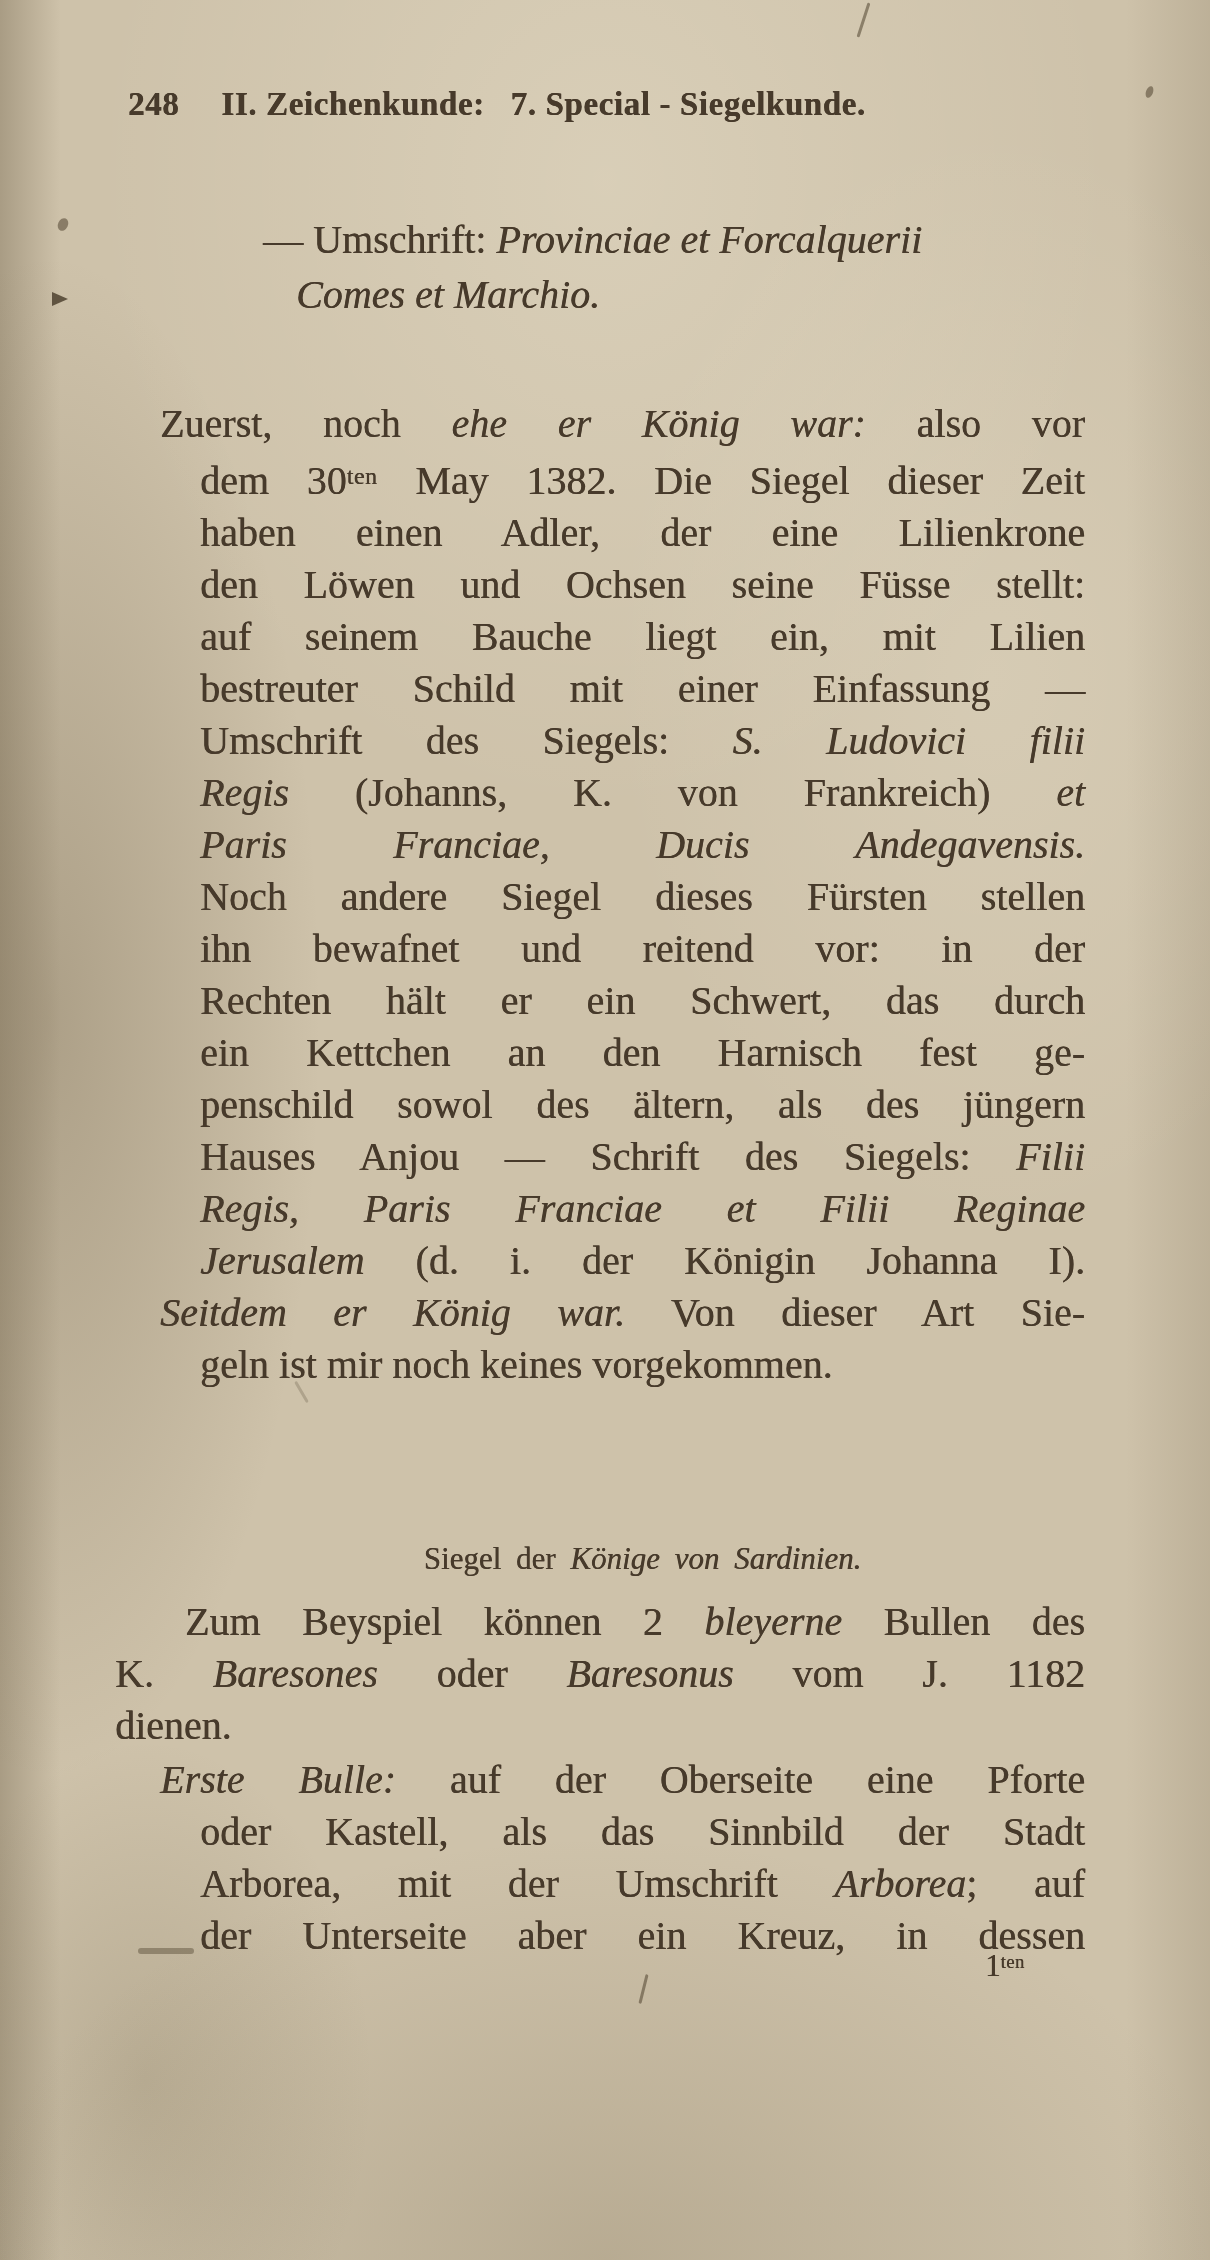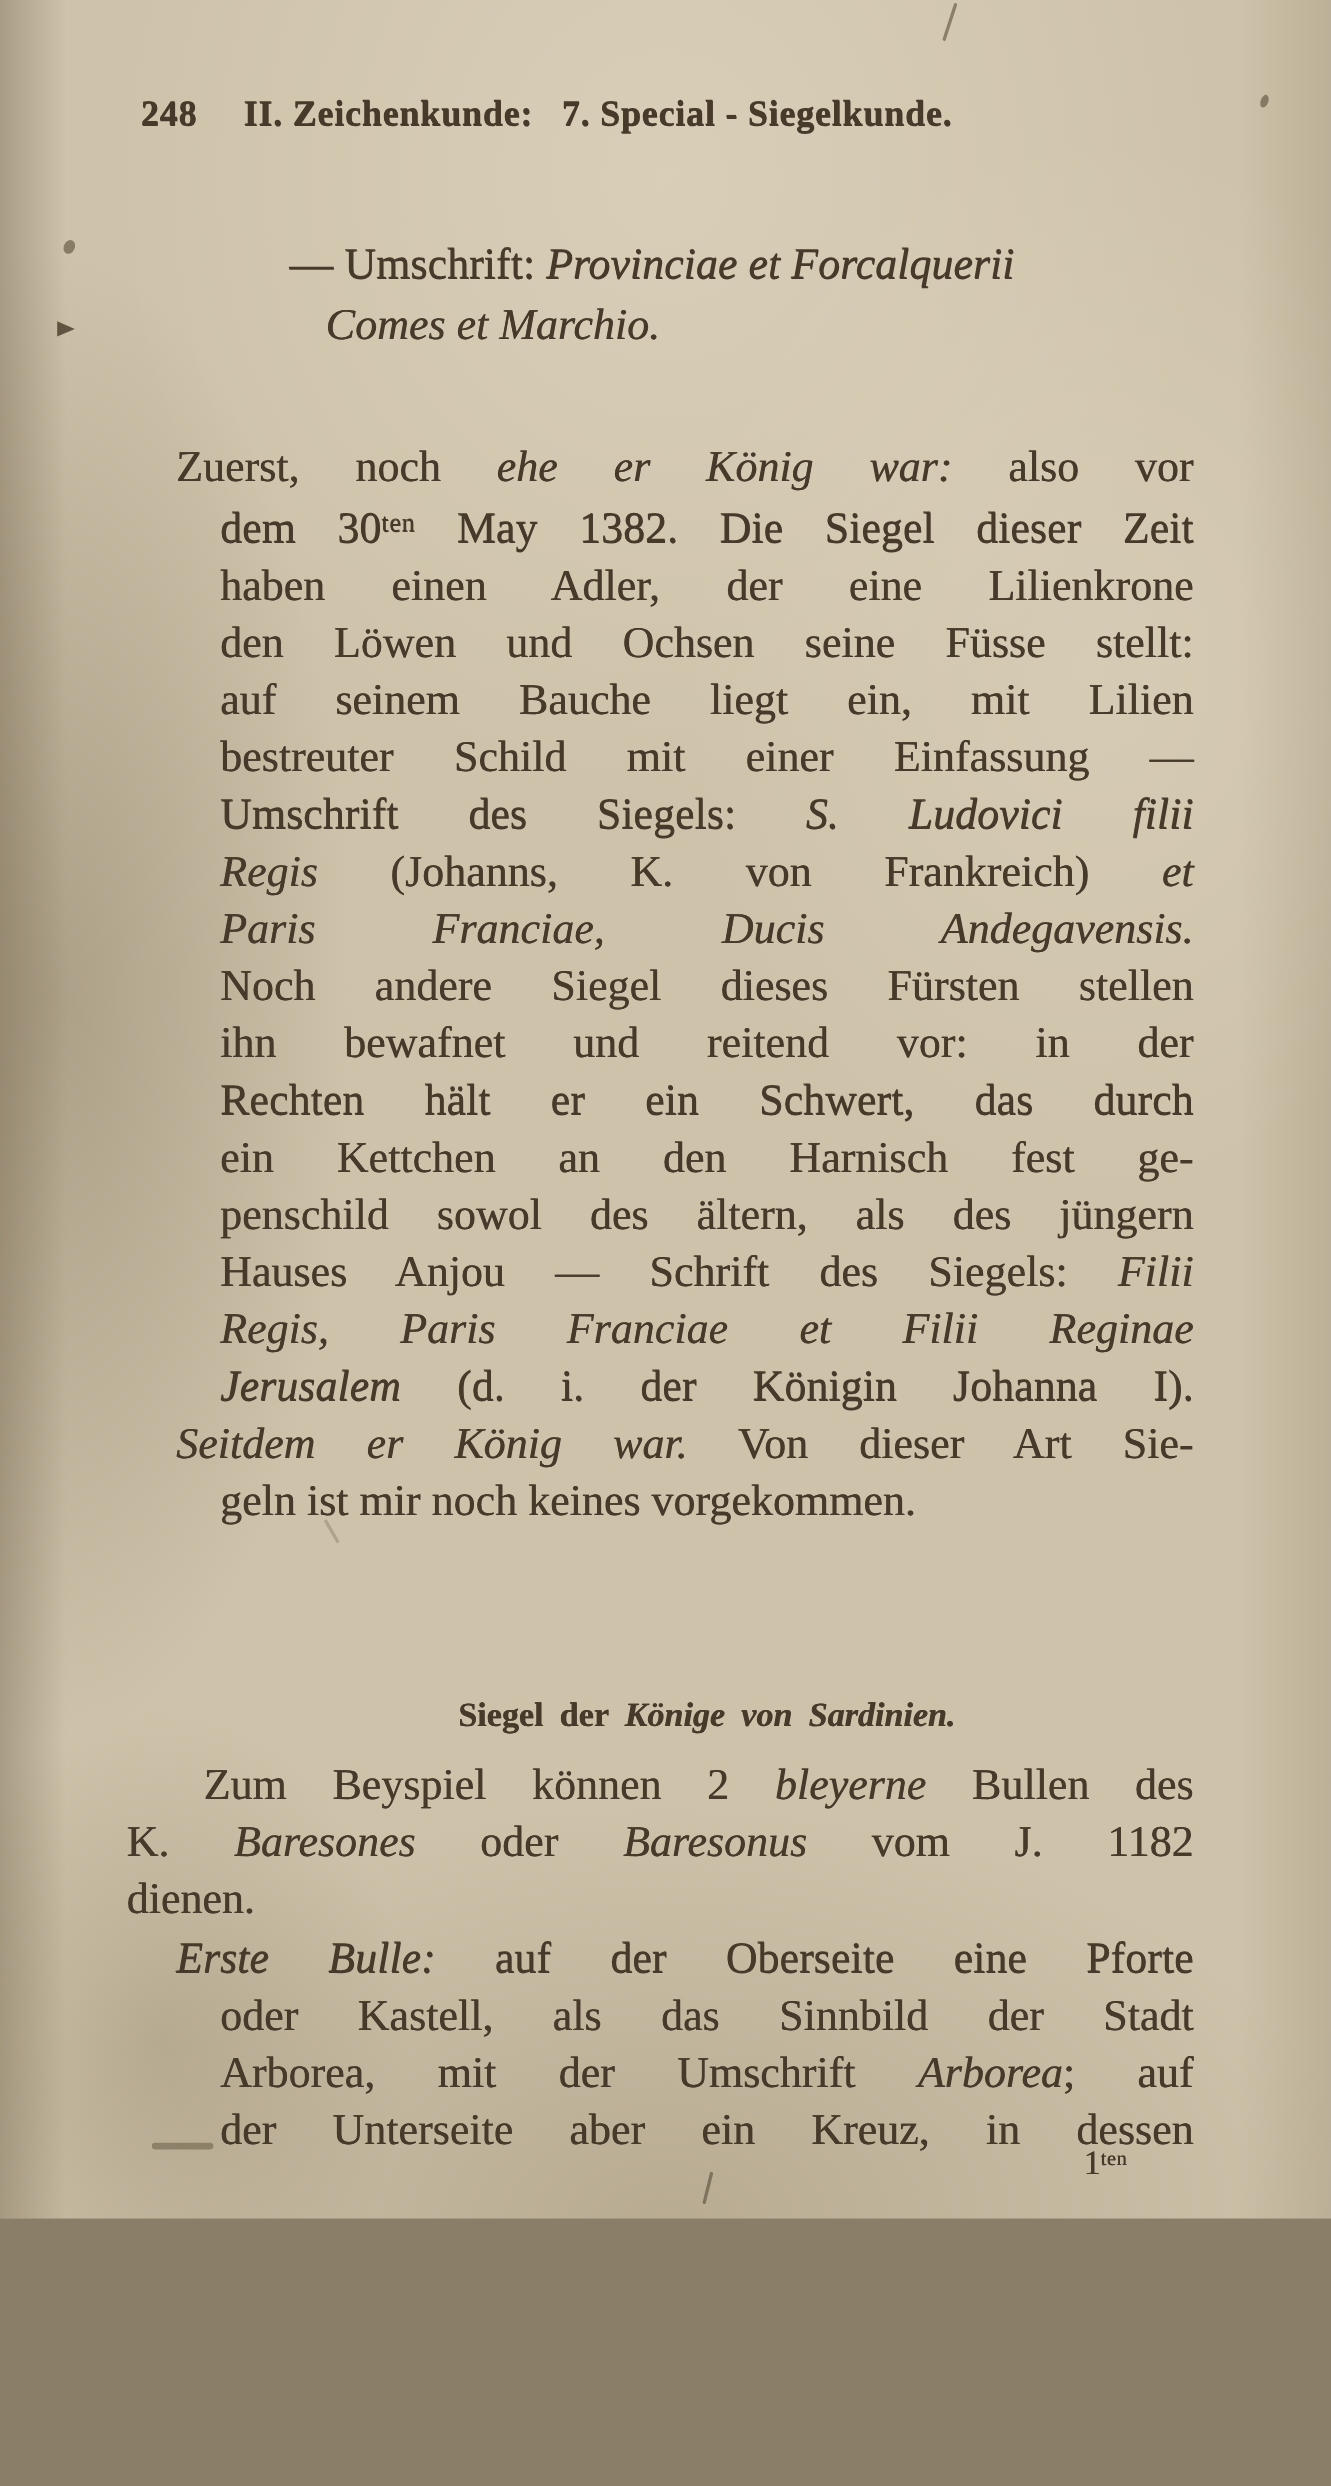--- a/index.html
+++ b/index.html
@@ -1,18 +1,18 @@
 <!DOCTYPE html>
 <html><head>
 <meta charset="utf-8">
 <style>
   html,body{margin:0;padding:0;background:#8a7e68;}
   .page{
     position:relative;
-    width:1210px;height:2017px;
+    width:1210px;height:2260px;
     overflow:hidden;
     font-family:"Liberation Serif","DejaVu Serif",serif;
     color:var(--ink,#473a2b);
     background-color:var(--paper,#cec2aa);
     background-image:
       radial-gradient(ellipse 60% 40% at 50% 8%, rgba(255,250,232,0.22), transparent 70%),
       radial-gradient(ellipse 45% 35% at 82% 30%, rgba(255,250,232,0.16), transparent 70%),
       radial-gradient(ellipse 30% 45% at 4% 45%, rgba(95,80,55,0.30), transparent 75%),
       radial-gradient(ellipse 70% 25% at 50% 100%, rgba(105,90,62,0.22), transparent 75%),
       radial-gradient(ellipse 25% 20% at 12% 92%, rgba(100,88,60,0.20), transparent 75%),
@@ -38,21 +38,21 @@
     font-size:33px;font-weight:bold;letter-spacing:0.6px;
     text-shadow:0.4px 0.2px 0 currentColor;
     white-space:nowrap;
   }
   .header-title{margin-left:42px;}
   .header-chapter{margin-left:26px;}
 
   .intro{top:212px;left:263px;width:825px;font-size:40px;line-height:55px;}
   .heading4{top:330px;left:155px;width:930px;font-size:42px;line-height:52px;word-spacing:9px;letter-spacing:1px;}
   .para1{top:398px;left:200px;width:885px;font-size:40px;line-height:52px;}
-  .subheading{top:1540px;left:200px;width:885px;font-size:31px;font-weight:bold;line-height:38px;word-spacing:7px;}
+  .subheading{top:1540px;left:200px;width:885px;font-size:31px;font-weight:normal;line-height:38px;word-spacing:7px;}
   .para2{top:1596px;left:115px;width:970px;font-size:40px;line-height:52px;}
   .para3{top:1754px;left:200px;width:885px;font-size:40px;line-height:52px;}
   .catchword{top:1948px;left:985px;width:120px;font-size:31px;}
 
   .speck{position:absolute;background:rgba(80,68,48,0.55);}
   .speck.slash{width:3px;border-radius:2px;}
   .speck.dot{border-radius:50%;}
   .wedge{
     position:absolute;width:0;height:0;
     border-left:16px solid rgba(70,58,40,0.8);

